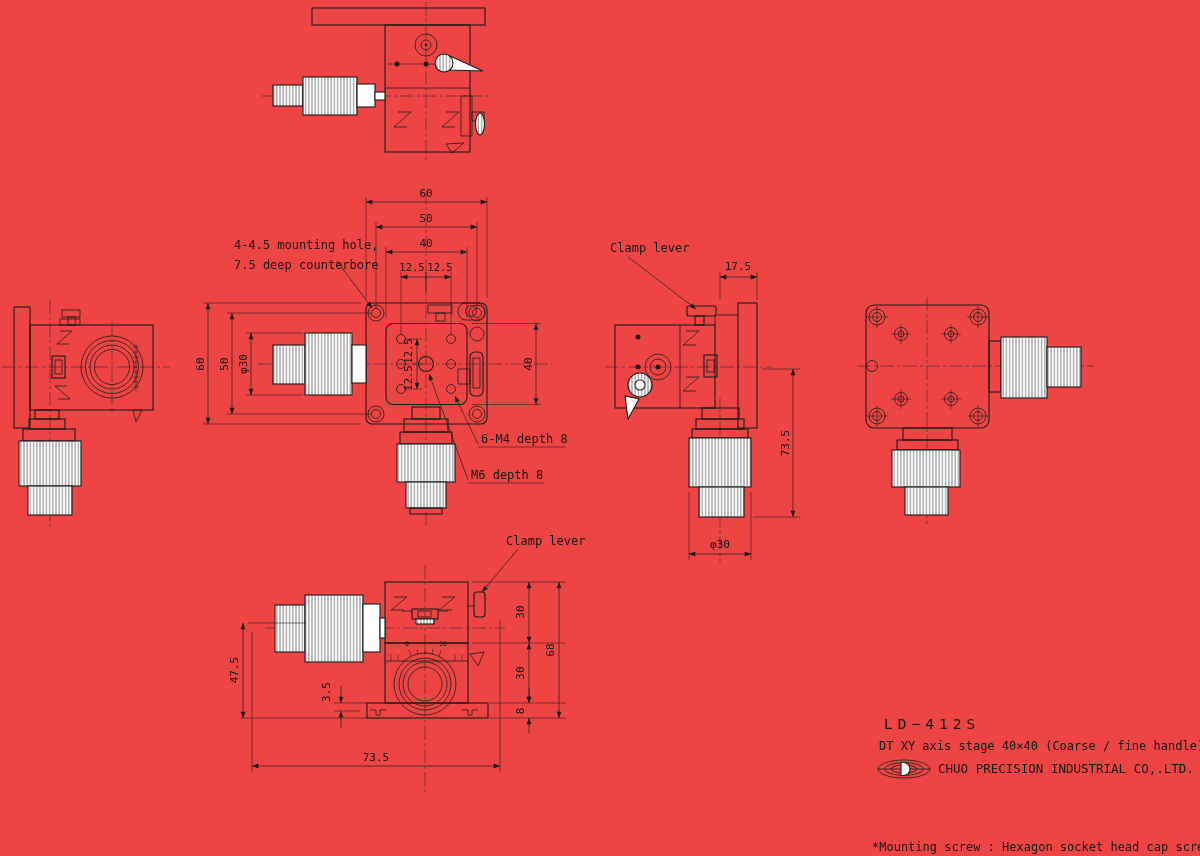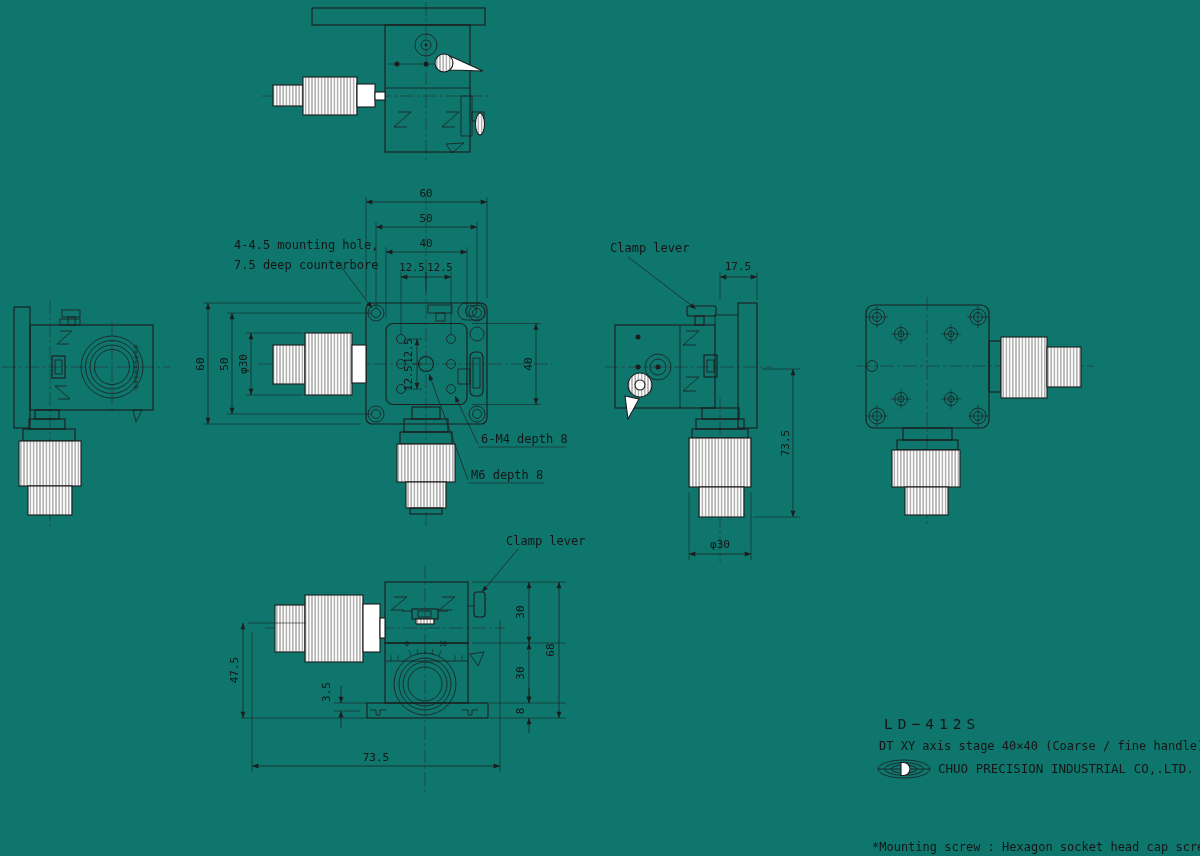--- a/index.html
+++ b/index.html
@@ -1,16 +1,16 @@
 <!DOCTYPE html>
 <html><head>
 <meta charset="utf-8">
 <style>
   html,body{margin:0;padding:0;background:#f2f2f2;}
-  .sheet{width:1200px;height:856px;background:#0f766e;position:relative;margin:0 auto;overflow:hidden;}
+  .sheet{width:1200px;height:856px;background:#ef4444;position:relative;margin:0 auto;overflow:hidden;}
   svg text{font-family:"DejaVu Sans Mono","Liberation Mono",monospace;fill:#151515;}
   .o  {fill:none;stroke:#1c1c1c;stroke-width:1.1;}
   .o2 {fill:none;stroke:#1c1c1c;stroke-width:0.8;}
   .thin{fill:none;stroke:#1c1c1c;stroke-width:0.55;}
   .dim{fill:none;stroke:#1c1c1c;stroke-width:0.7;}
   .cl {fill:none;stroke:#2a2a2a;stroke-width:0.55;stroke-dasharray:14 3 3 3;}
   .kn {fill:url(#kn);stroke:#1c1c1c;stroke-width:1.1;}
   .fw {fill:#ffffff;stroke:#1c1c1c;stroke-width:1.1;}
   .fb {fill:#1c1c1c;stroke:none;}
   .t11{font-size:11px;} .t10{font-size:10.5px;} .t12{font-size:12px;} .t6{font-size:6.5px;}

